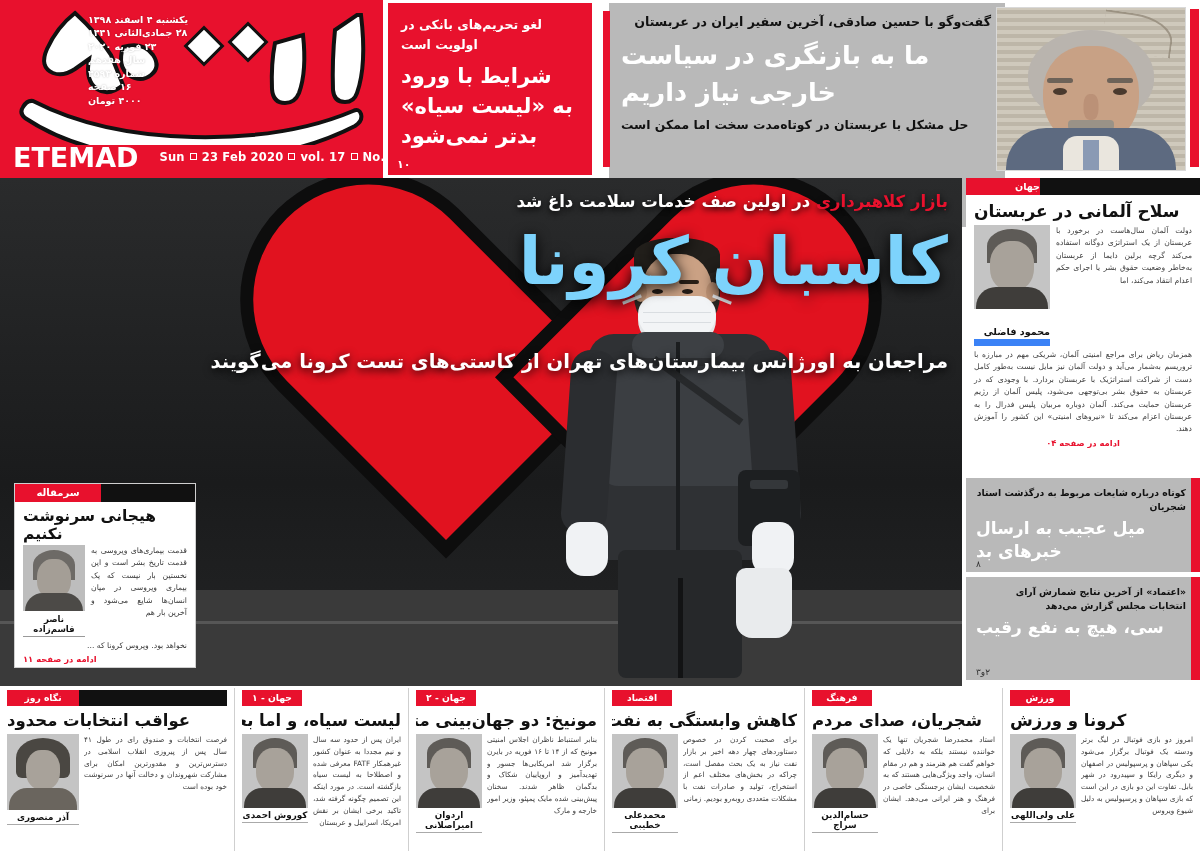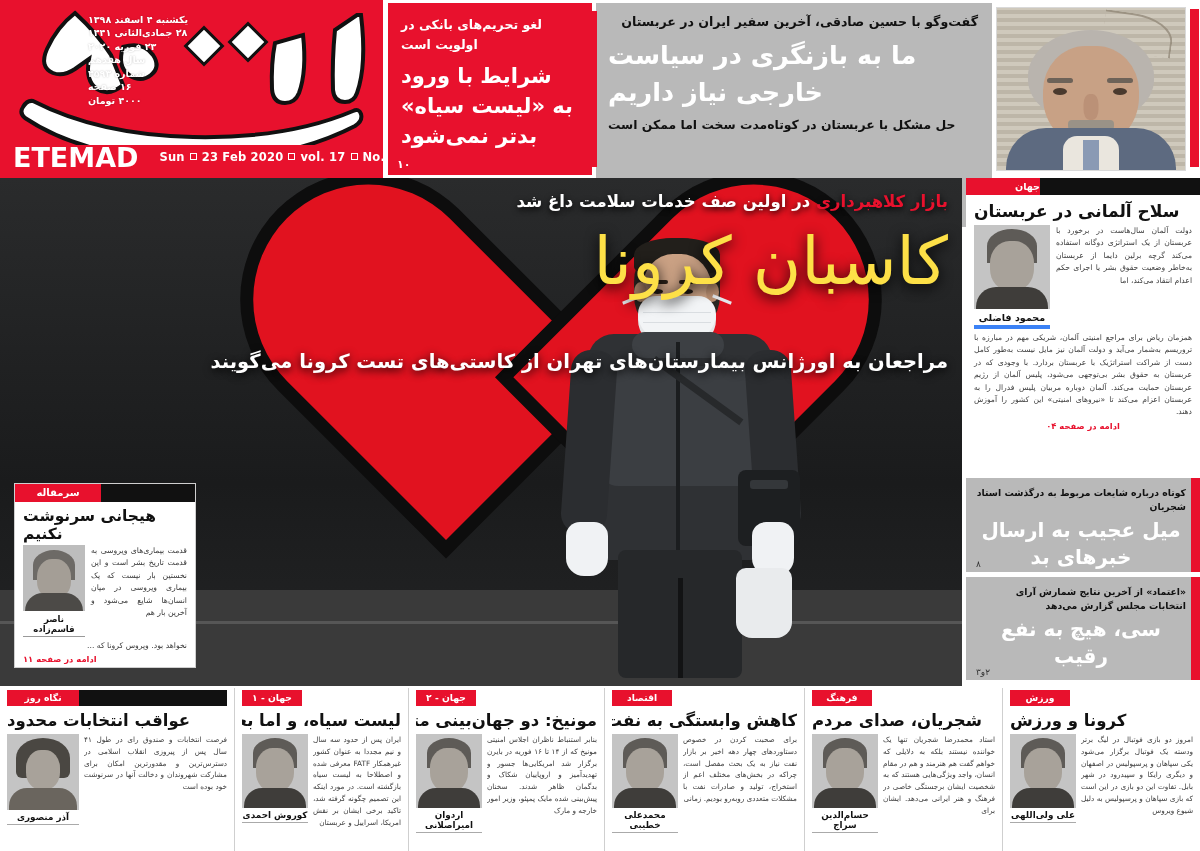--- a/index.html
+++ b/index.html
@@ -41,21 +41,21 @@
   }
   .issue-line .sq { display:inline-block; width:7px; height:7px; border:1.4px solid #fff; margin:0 5px; vertical-align:1px; }
 
   
   .teaser { position:absolute; left:388px; top:3px; width:204px; height:172px; background:#e8112d; padding:12px 13px 8px 13px; }
   .teaser-kicker { color:#fff; font-size:12.5px; line-height:1.6; text-align:left; font-weight:bold; }
   .teaser-head { color:#fff; font-size:21px; line-height:1.42; text-align:left; font-weight:bold; margin-top:7px; letter-spacing:-.3px; }
   .teaser-page { position:absolute; left:9px; bottom:4px; color:#fff; font-size:11px; font-weight:bold; }
 
   
-  .interview { position:absolute; left:596px; top:3px; width:396px; height:224px; background:#b9b9b9; padding:10px 14px 6px 12px; }
+  .interview { position:absolute; left:609px; top:3px; width:396px; height:224px; background:#b9b9b9; padding:10px 14px 6px 12px; }
   .iv-kicker { color:#111; font-size:12.6px; text-align:right; font-weight:bold; line-height:1.5; }
   .iv-head { color:#ffffff; font-size:25.5px; font-weight:bold; line-height:1.46; text-align:left; margin-top:5px; letter-spacing:-.4px; }
   .iv-sub { color:#111; font-size:12.4px; font-weight:bold; text-align:left; margin-top:6px; }
   .iv-page { position:absolute; left:10px; bottom:2px; color:#333; font-size:10px; }
   .iv-redbar { position:absolute; left:-6px; top:8px; width:7px; height:156px; background:#e8112d; }
 
   
   .top-portrait { position:absolute; left:996px; top:7px; width:190px; height:164px; background:#cfcfcf; border:1px solid #d9d9d9; overflow:hidden; }
   .top-portrait .bg { position:absolute; inset:0; background:
       repeating-linear-gradient(0deg, #cfc9bc 0 4px, #bdb6a8 4px 8px); }
@@ -114,21 +114,21 @@
   .m-bag { position:absolute; left:178px; top:232px; width:62px; height:76px; background:#1d1f21; border-radius:8px; }
   .m-bagstrap { position:absolute; left:96px; top:118px; width:108px; height:7px; background:#27292b; transform:rotate(36deg); transform-origin:0 0;}
   .m-bagbuckle { position:absolute; left:190px; top:242px; width:38px; height:9px; background:#34373a; border-radius:3px;}
   .m-legs { position:absolute; left:58px; top:312px; width:124px; height:128px; background:#26282a; border-radius:8px;}
   .m-leg-split { position:absolute; left:118px; top:340px; width:5px; height:100px; background:#121314;}
   .m-sack { position:absolute; left:176px; top:330px; width:56px; height:70px; background:#e9ebed; border-radius:10px 10px 16px 16px; }
 
   
   .feat-kicker { position:absolute; right:14px; top:14px; color:#ffffff; font-size:16.5px; font-weight:bold; text-align:right; white-space:nowrap; text-shadow:0 2px 6px #000;}
   .feat-kicker .hl { color:#e8112d; }
-  .feat-title { position:absolute; right:14px; top:44px; color:#fde047; font-size:66px; font-weight:normal; letter-spacing:-2px; line-height:1.22; text-shadow:0 3px 14px #000;}
+  .feat-title { position:absolute; right:14px; top:44px; color:#7dd3fc; font-size:66px; font-weight:bold; letter-spacing:-2px; line-height:1.22; text-shadow:0 3px 14px #000;}
   .feat-sub { position:absolute; right:14px; top:168px; color:#ffffff; font-size:19.5px; font-weight:bold; line-height:1.64; text-align:right; text-shadow:0 2px 8px #000;}
 
   
   .editorial { position:absolute; left:14px; top:305px; width:182px; height:185px; background:#ffffff; border:1px solid #cfcfcf; }
   .ed-top { display:flex; height:18px; }
   .ed-top .blk { flex:1; background:#111; }
   .ed-top .red { width:86px; background:#e8112d; color:#fff; font-size:10px; font-weight:bold; text-align:center; line-height:18px;}
   .ed-title { font-size:15.5px; font-weight:bold; text-align:left; padding:5px 8px 2px 8px; color:#111; letter-spacing:-.3px;}
   .ed-body { display:flex; gap:6px; padding:0 8px; }
   .ed-text { font-size:7.7px; line-height:1.62; text-align:justify; color:#3a3a3a; flex:1; }
@@ -149,27 +149,27 @@
 
   .sb-article { padding:4px 8px 0 8px; }
   .sb-title { font-size:17px; font-weight:bold; text-align:left; color:#111; letter-spacing:-.4px; padding-top:2px;}
   .sb-row { display:flex; gap:6px; padding-top:4px; }
   .sb-text { flex:1; font-size:7.6px; line-height:1.63; text-align:justify; color:#3c3c3c;}
   .sb-photo { width:76px; }
   .sb-ph-img { width:76px; height:84px; background:#c4c4c4; position:relative; overflow:hidden;}
   .sb-ph-img .h { position:absolute; left:50%; top:4px; transform:translateX(-50%); width:50px; height:34px; background:#5e5b57; border-radius:50% 50% 0 0;}
   .sb-ph-img .f { position:absolute; left:50%; top:16px; transform:translateX(-50%); width:44px; height:50px; background:#a8a29a; border-radius:44%;}
   .sb-ph-img .b { position:absolute; left:50%; bottom:0; transform:translateX(-50%); width:72px; height:22px; background:#3f3d3a; border-radius:20px 20px 0 0;}
-  .sb-name { font-size:9.6px; font-weight:bold; text-align:center; padding-top:3px; color:#111; border-bottom:4px solid #3b82f6; padding-bottom:2px;}
+  .sb-name { font-size:9.6px; font-weight:bold; padding-top:17px; color:#111; border-bottom:7px solid #3b82f6; padding-bottom:2px;}
   .sb-full { font-size:7.6px; line-height:1.63; text-align:justify; color:#3c3c3c; padding-top:3px;}
   .sb-more { color:#e8112d; font-size:8.4px; font-weight:bold; text-align:center; padding-top:2px;}
 
   .grey-teaser { position:absolute; width:234px; background:#b9b9b9; padding:8px 14px 6px 10px; }
   .gt-kicker { font-size:9.3px; color:#111; text-align:right; line-height:1.5; font-weight:bold;}
-  .gt-head { font-size:20px; font-weight:bold; color:#fff; text-align:center; line-height:1.35; margin-top:3px; letter-spacing:-.4px;}
+  .gt-head { font-size:17px; font-weight:bold; color:#fff; text-align:left; line-height:1.35; margin-top:3px; letter-spacing:-.4px;}
   .gt-page { position:absolute; left:10px; bottom:3px; font-size:9px; color:#333;}
   .gt-bar { position:absolute; right:0; top:0; width:9px; height:100%; background:#e8112d;}
 
   
   .bottomrow { position:absolute; left:0; top:688px; width:1200px; height:163px; display:flex; flex-direction:row; }
   .bcell { position:relative; height:163px; border-left:1px solid #cfcfcf; padding:0 7px; background:#fff; }
   .bcell:last-child { border-left:none; }
   .b-tab { display:flex; height:16px; margin-top:2px;}
   .b-tab .blk { flex:1; background:#fff; }
   .b-tab .red { min-width:60px; background:#e8112d; color:#fff; font-size:9.2px; font-weight:bold; text-align:center; line-height:16px; padding:0 6px;}

